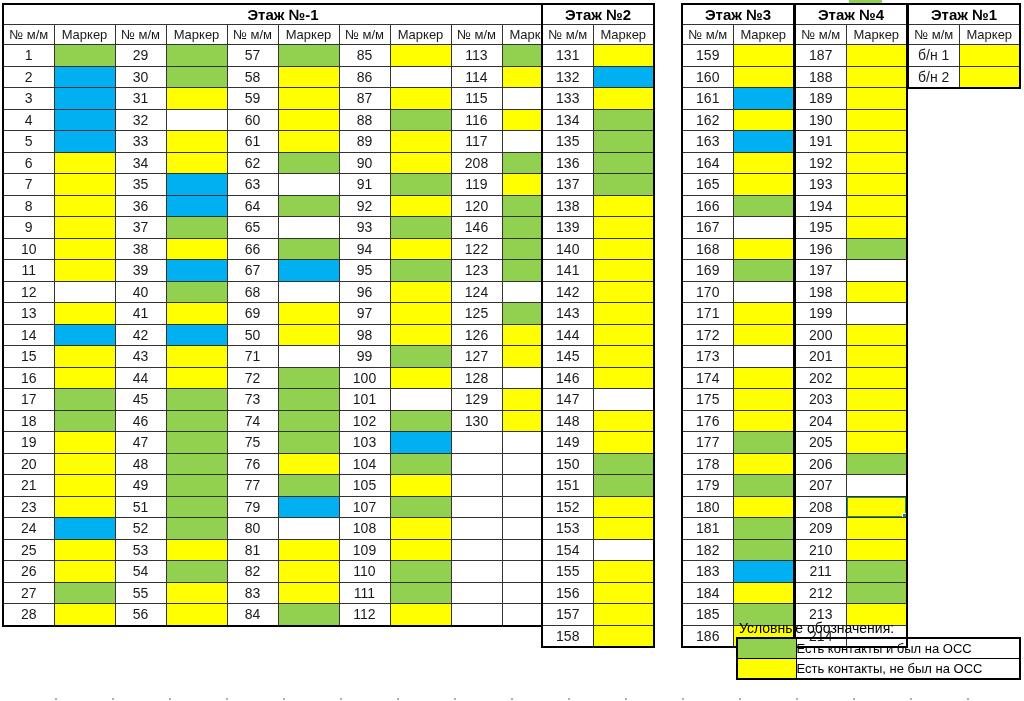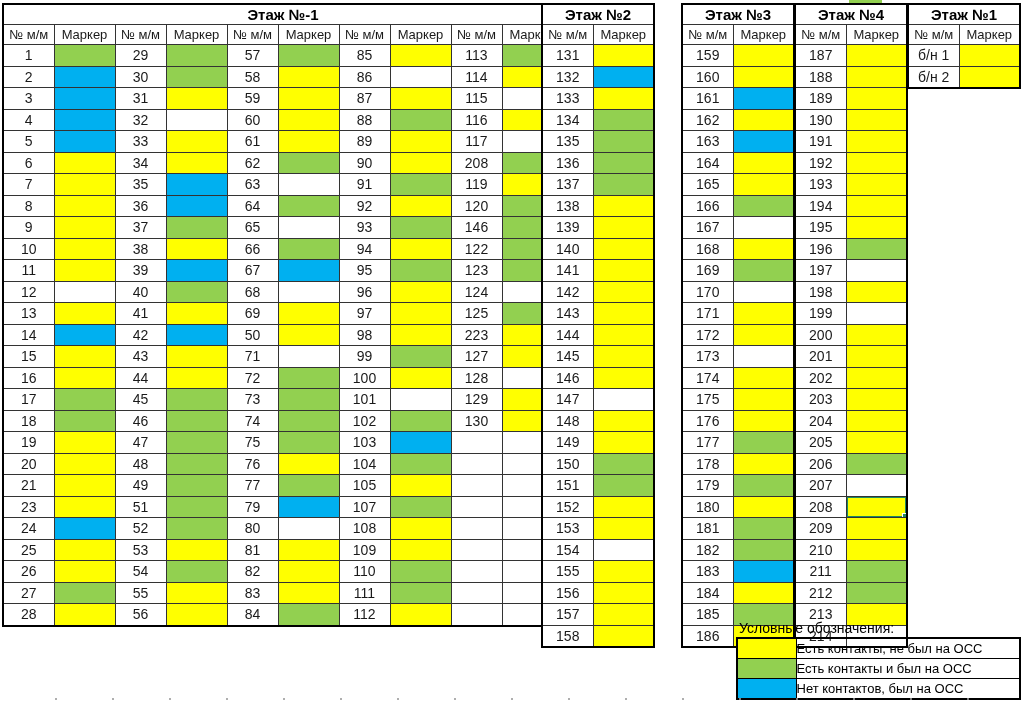--- a/index.html
+++ b/index.html
@@ -248,21 +248,21 @@
           </tr>
           <tr>
             <td class="num">14</td>
             <td class="mark" style="background: rgb(0, 176, 240);"></td>
             <td class="num">42</td>
             <td class="mark" style="background: rgb(0, 176, 240);"></td>
             <td class="num">50</td>
             <td class="mark" style="background: rgb(255, 255, 0);"></td>
             <td class="num">98</td>
             <td class="mark" style="background: rgb(255, 255, 0);"></td>
-            <td class="num">223</td>
+            <td class="num">126</td>
             <td class="mark" style="background: rgb(255, 255, 0);"></td>
           </tr>
           <tr>
             <td class="num">15</td>
             <td class="mark" style="background: rgb(255, 255, 0);"></td>
             <td class="num">43</td>
             <td class="mark" style="background: rgb(255, 255, 0);"></td>
             <td class="num">71</td>
             <td class="mark" style="background: rgb(255, 255, 255);"></td>
             <td class="num">99</td>
@@ -832,29 +832,25 @@
 
   <div class="legend">
     <div class="legend-title">Условные обозначения:</div>
     <table class="legend-table">
       <colgroup>
           <col class="sw">
           <col class="lb">
         </colgroup>
       <tbody>
           <tr>
+            <td style="background: rgb(146, 208, 80);"></td>
+            <td class="lab">Есть контакты и был на ОСС</td>
+          </tr>
+          <tr>
             <td style="background: rgb(255, 255, 0);"></td>
             <td class="lab">Есть контакты, не был на ОСС</td>
-          </tr>
-          <tr>
-            <td style="background: rgb(146, 208, 80);"></td>
-            <td class="lab">Есть контакты и был на ОСС</td>
-          </tr>
-          <tr>
-            <td style="background: rgb(0, 176, 240);"></td>
-            <td class="lab">Нет контактов, был на ОСС</td>
           </tr>
         </tbody>
     </table>
   </div>
 
   <div class="ticks"></div>
 </div>
 
 </body></html>

